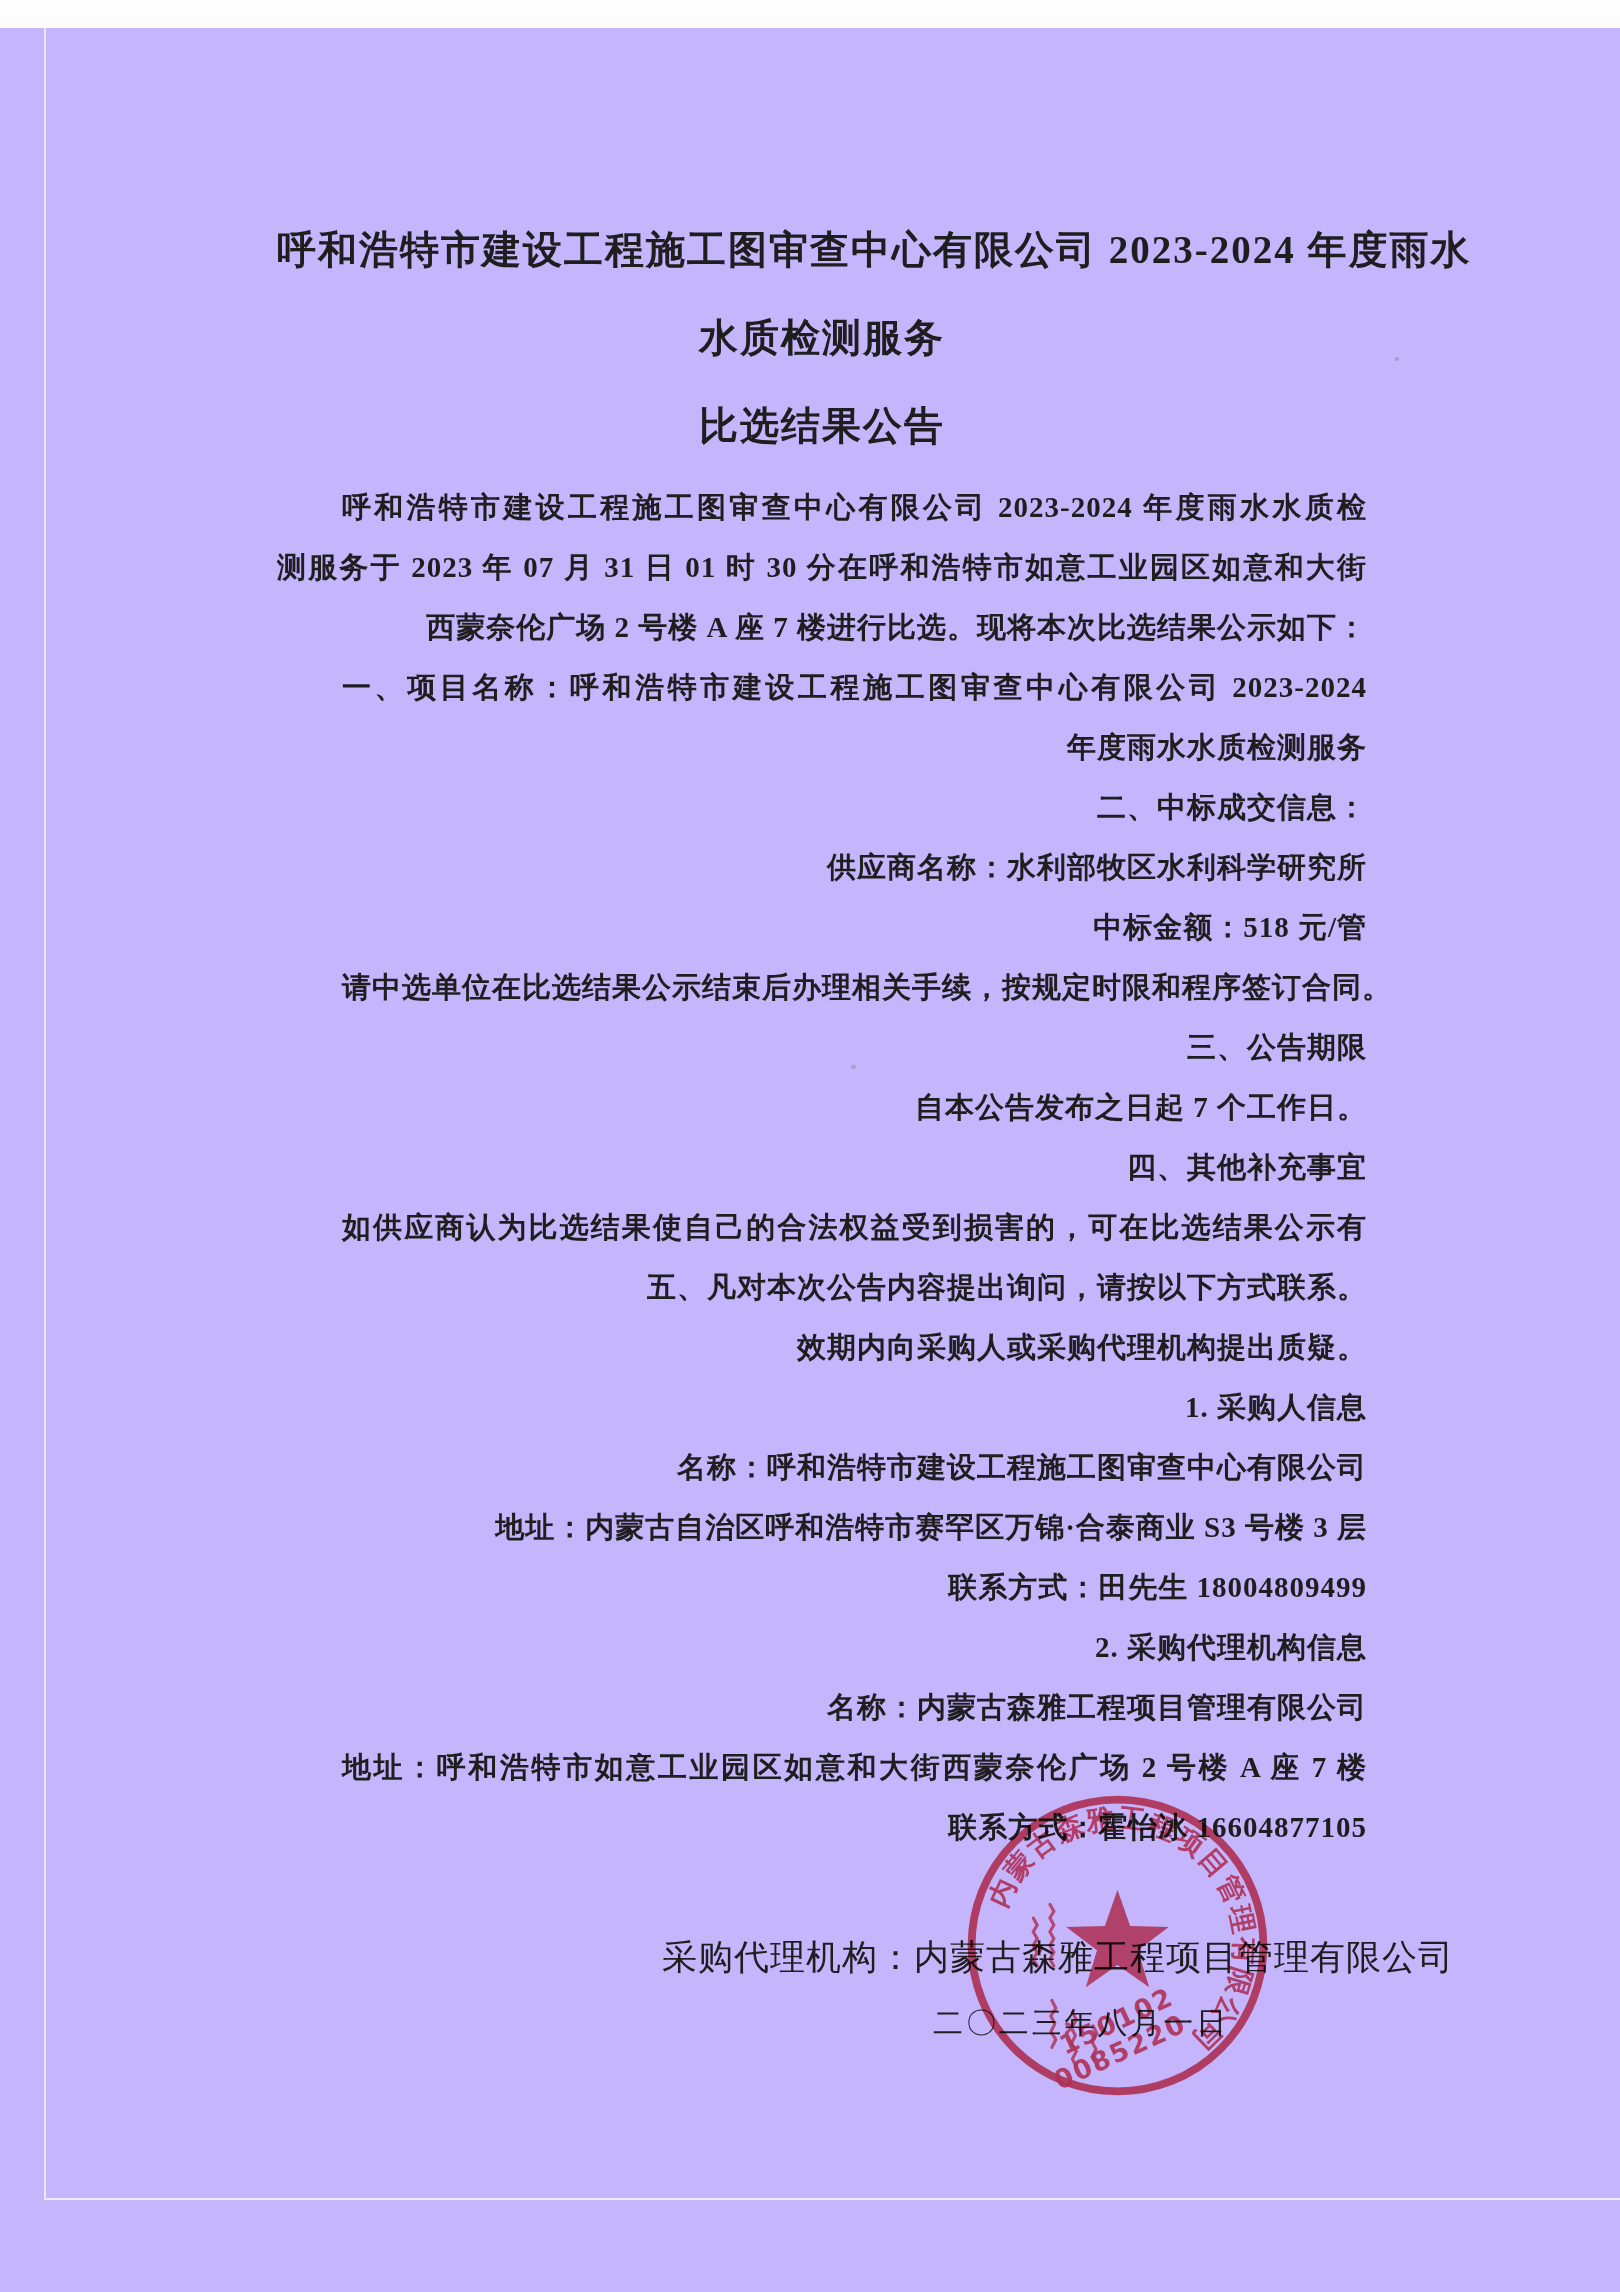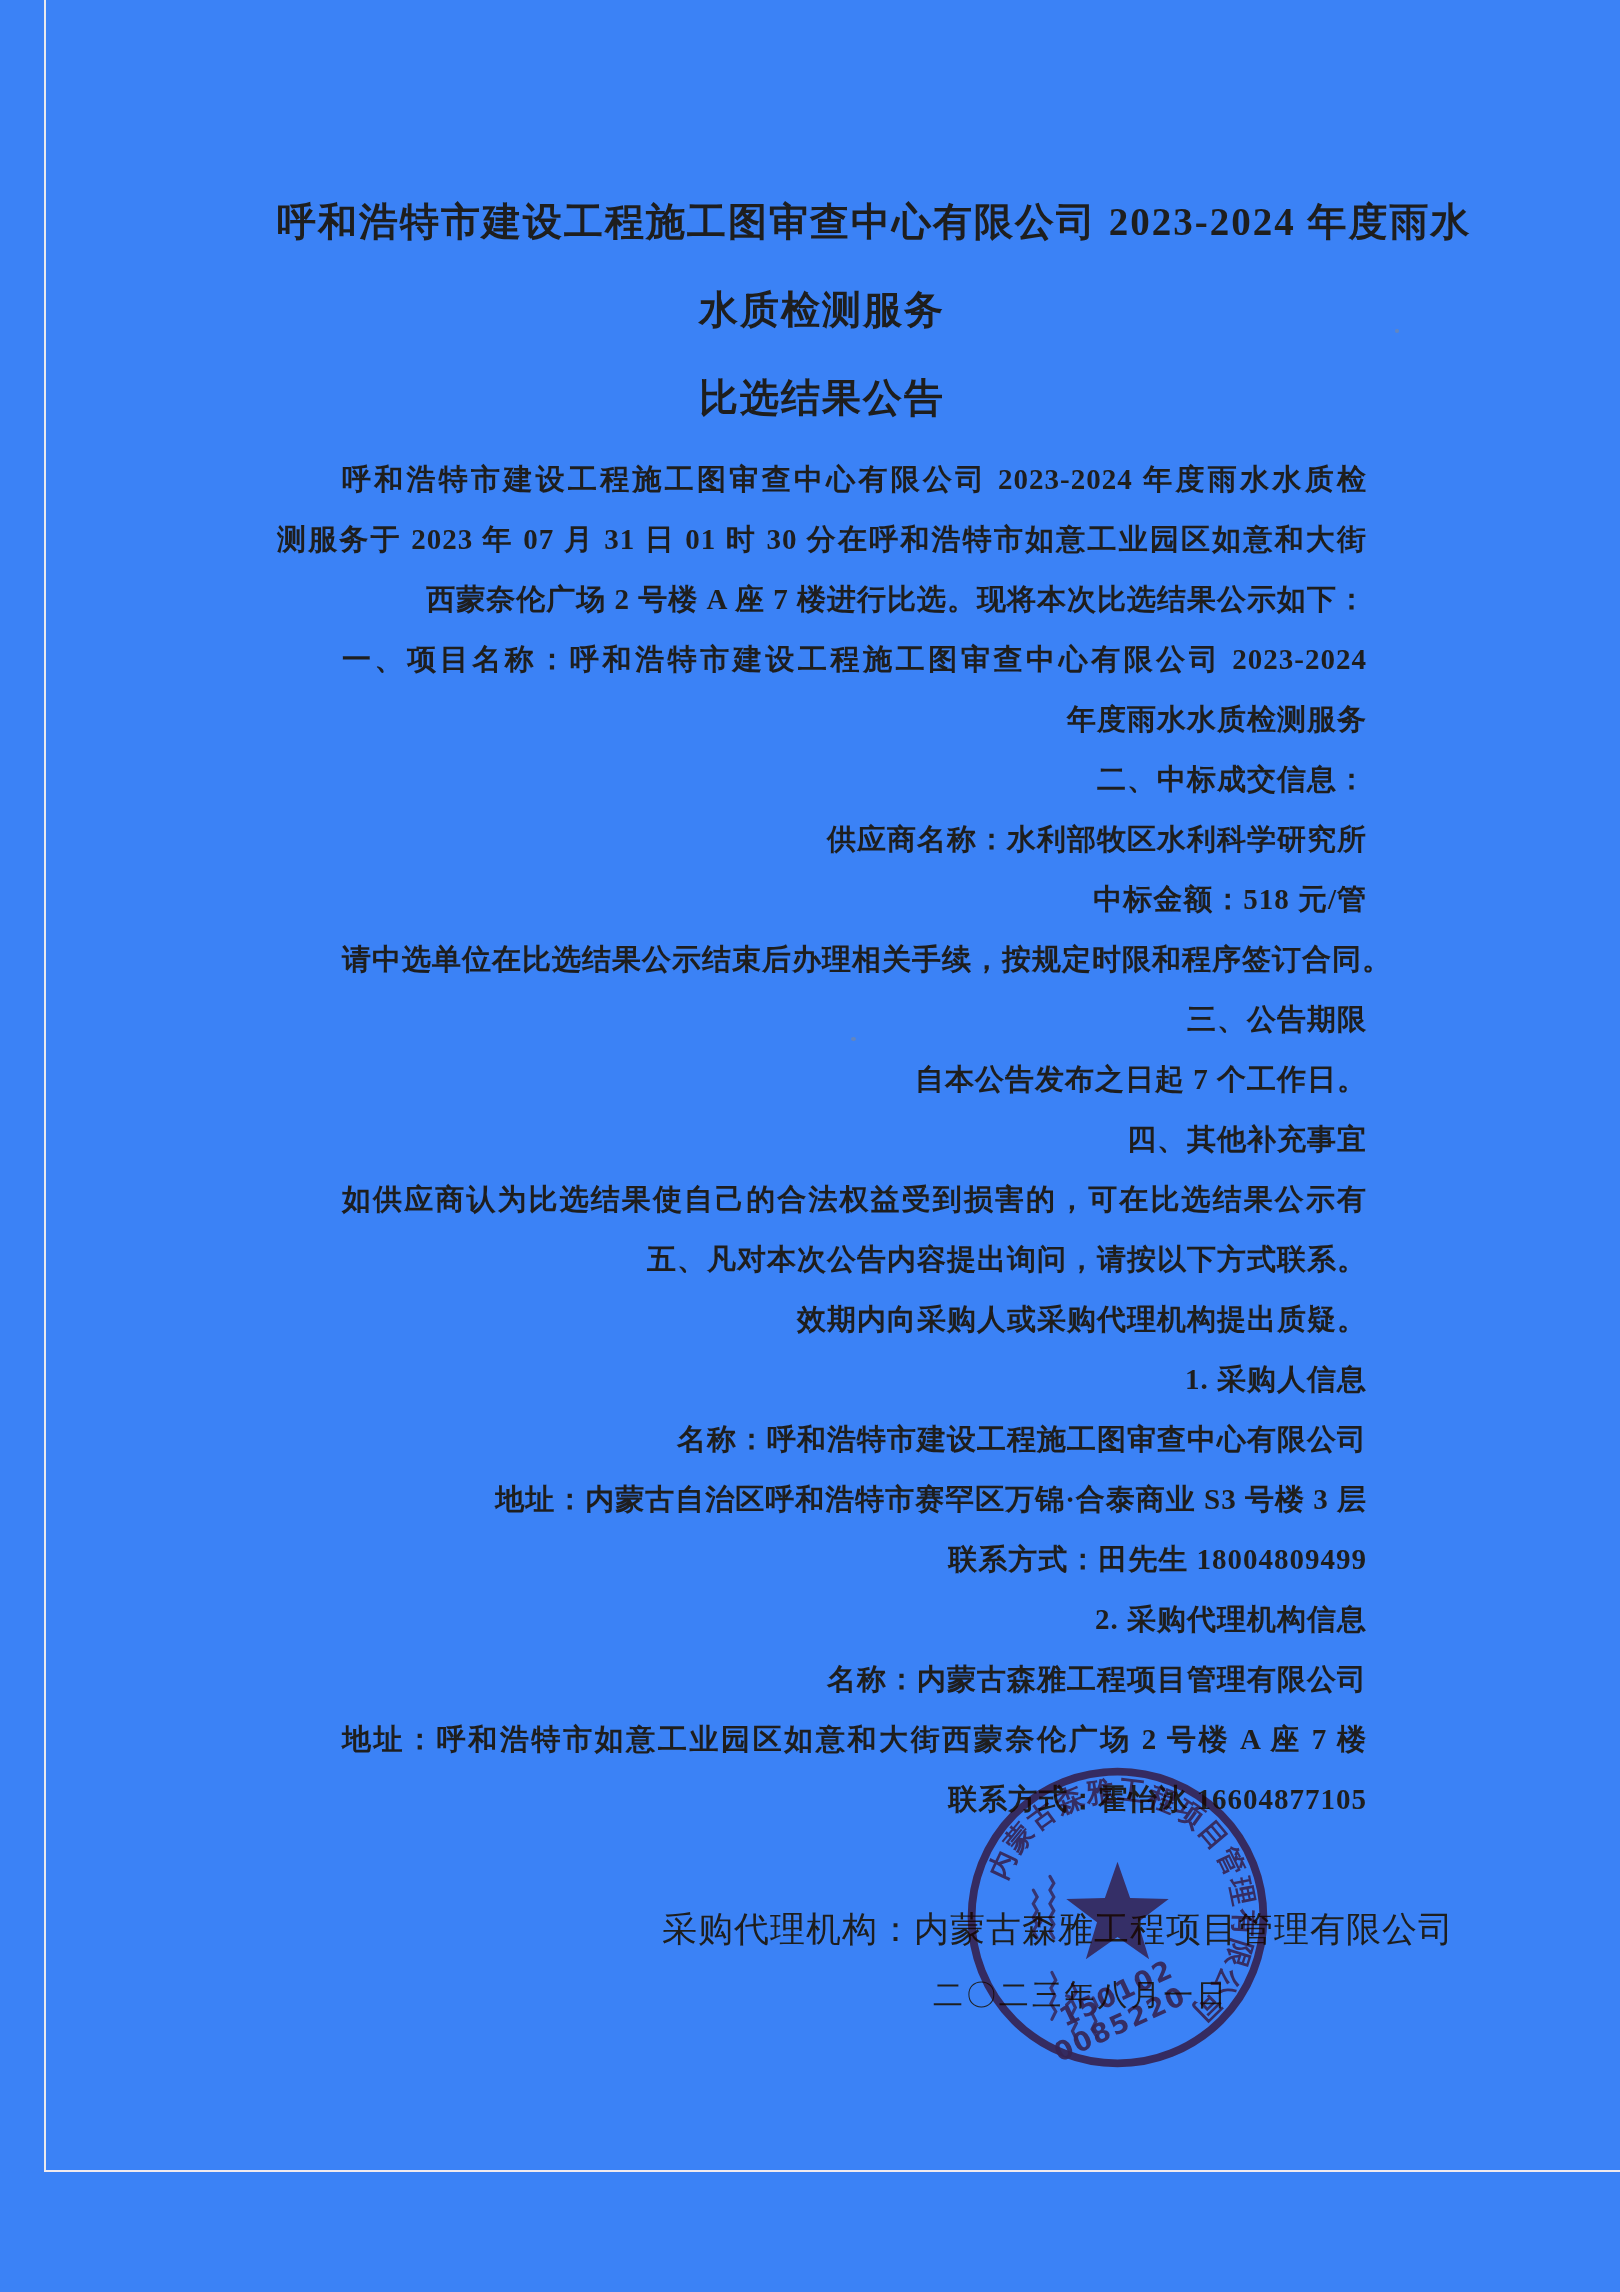--- a/index.html
+++ b/index.html
@@ -4,21 +4,21 @@
 <style>
   html,body{margin:0;padding:0;}
   body{
     width:1620px;height:2293px;
     background:#fdfdfe;
     font-family:"Liberation Serif","DejaVu Serif",serif;
     position:relative;
     overflow:hidden;
     color:#1e1e1e;
   }
-  .page{position:absolute;inset:0;background:#3b82f6;}
+  .page{position:absolute;inset:0;background:#c4b5fd;margin-top:28px;}
   .edge-left{
     position:absolute;left:44px;top:0;width:2px;height:2171px;
     background:#e9e9ee;
   }
   .edge-bottom{
     position:absolute;left:44px;top:2170px;height:2px;right:0;
     background:#f0eaee;
   }
   .title-block{
     position:absolute;left:277px;top:178px;width:1090px;

